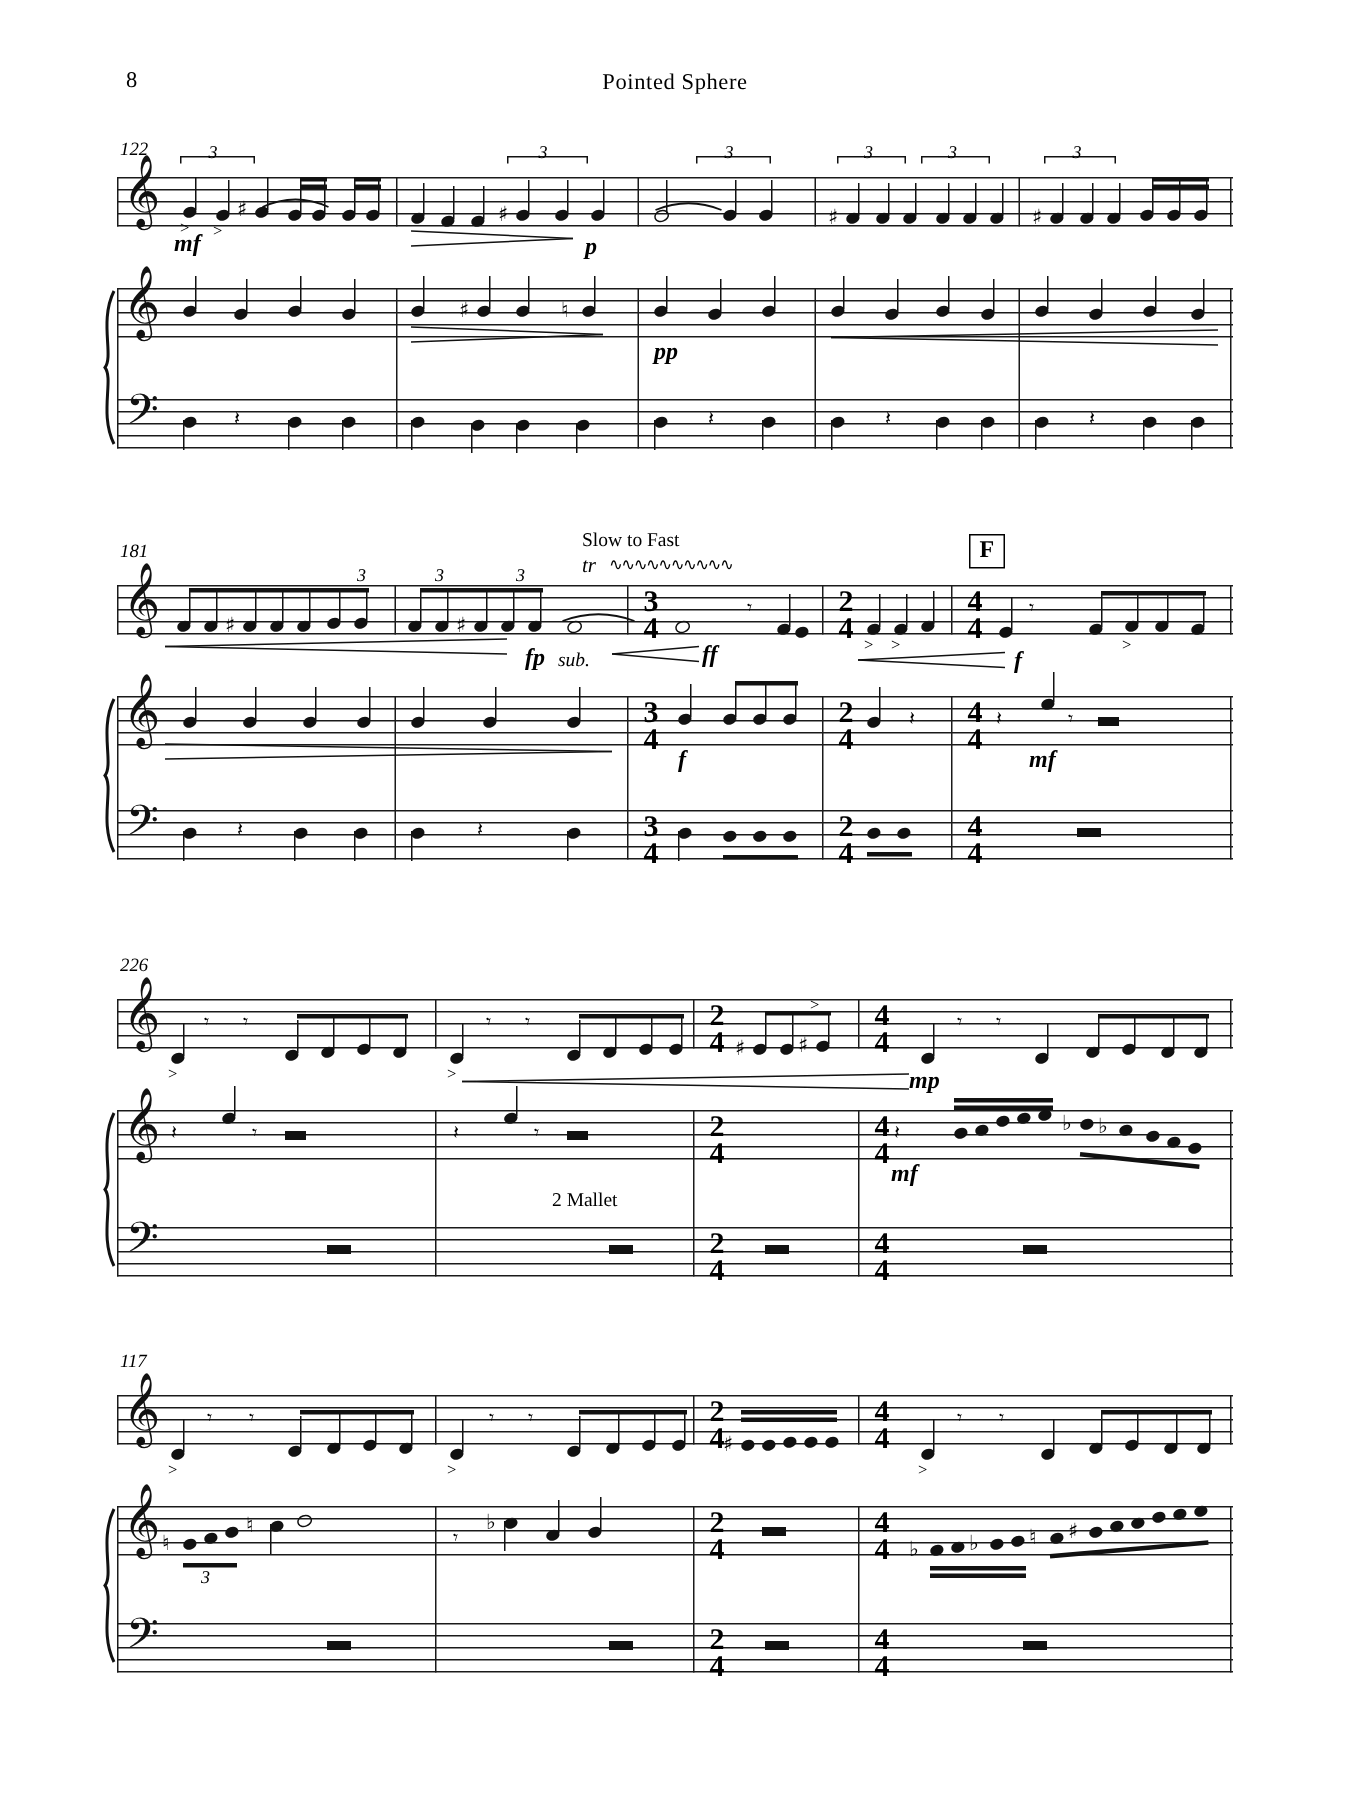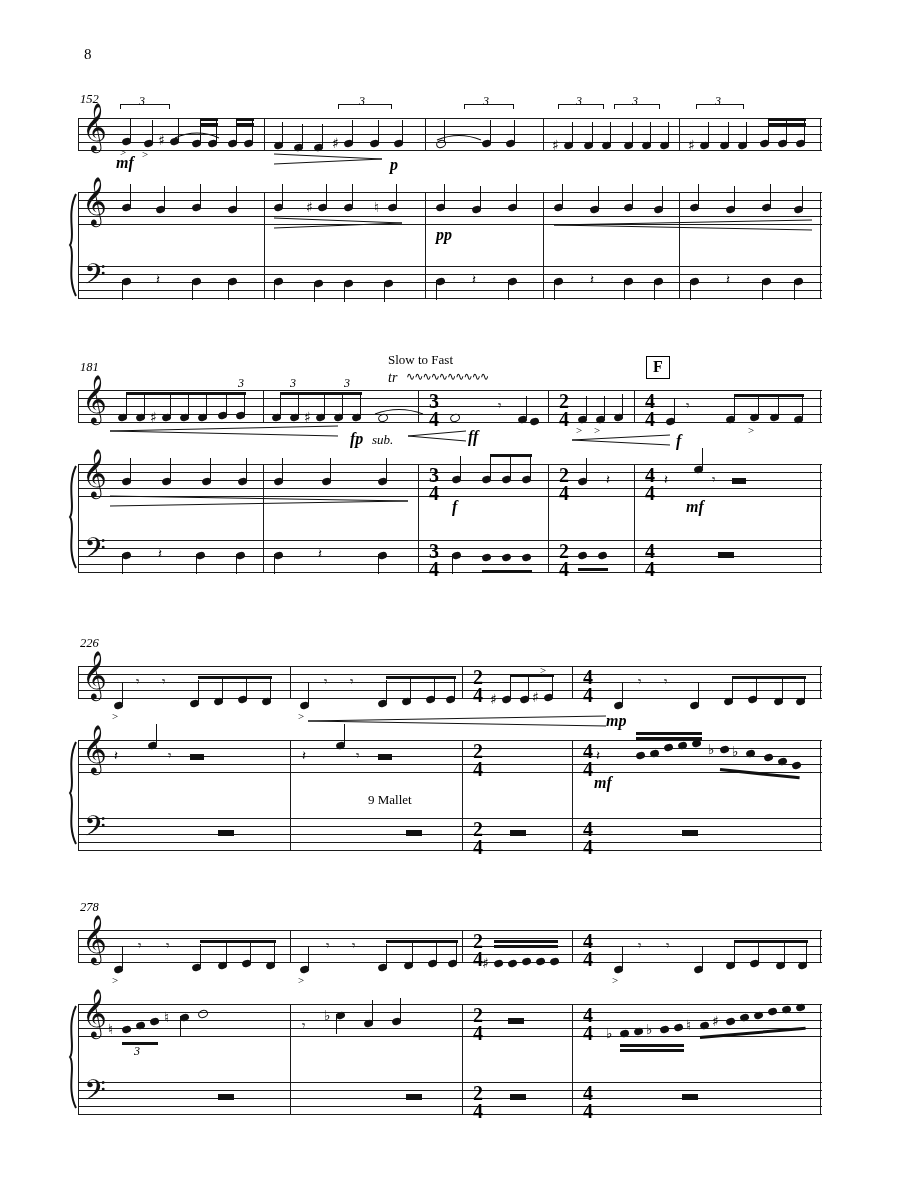--- a/index.html
+++ b/index.html
@@ -201,23 +201,24 @@
     font-size: 11px;
     letter-spacing: -1px;
   }
 </style>
 </head>
 <body>
 
 <div class="page">
 
   <div class="page-number">8</div>
+  <div class="page-title">Pointed Sphere</div>
 
   <div class="system" style="top:100px;">
-    <div class="measure-number" style="left:2px; top:-8px;">152</div>
+    <div class="measure-number" style="left:2px; top:-8px;">122</div>
 
     <div class="staff" style="top:18px;">
       <div class="line"></div>
         <div class="line"></div>
         <div class="line"></div>
         <div class="line"></div>
         <div class="line"></div>
     </div>
     <div class="clef treble" style="left:4px; top:6px;">𝄞</div>
     <div class="barline" style="left:0px; top:18px; height:33px;"></div>
@@ -853,21 +854,21 @@
     <div class="stem" style="left:78px; top:80px; height:20px;"></div>
     <div class="restsym" style="left:90px; top:104px;">𝄾</div>
     <div class="multirest" style="left:112px; top:110px; width:14px;"></div>
 
     <div class="restsym" style="left:224px; top:104px;">𝄽</div>
     <div class="nh" style="left:258px; top:98px;"></div>
     <div class="stem" style="left:266px; top:80px; height:20px;"></div>
     <div class="restsym" style="left:278px; top:104px;">𝄾</div>
     <div class="multirest" style="left:300px; top:110px; width:14px;"></div>
 
-    <div class="txt" style="left:290px; top:148px;">9 Mallet</div>
+    <div class="txt" style="left:290px; top:148px;">2 Mallet</div>
 
     <div class="restsym" style="left:518px; top:104px;">𝄽</div>
     <div class="nh" style="left:558px; top:108px;"></div>
     <div class="nh" style="left:572px; top:106px;"></div>
     <div class="nh" style="left:586px; top:100px;"></div>
     <div class="nh" style="left:600px; top:98px;"></div>
     <div class="nh" style="left:614px; top:96px;"></div>
     <div class="beam" style="left:558px; top:88px; width:66px;"></div>
     <div class="beam" style="left:558px; top:93px; width:66px;"></div>
     <div class="acc" style="left:630px; top:98px;">♭</div>
@@ -880,21 +881,21 @@
     <div class="beam" style="left:642px; top:124px; width:80px; transform:rotate(6deg); transform-origin:left;"></div>
     <div class="dyn" style="left:516px; top:130px;">mf</div>
 
     <div class="multirest" style="left:140px; top:186px; width:16px;"></div>
     <div class="multirest" style="left:328px; top:186px; width:16px;"></div>
     <div class="multirest" style="left:432px; top:186px; width:16px;"></div>
     <div class="multirest" style="left:604px; top:186px; width:16px;"></div>
   </div>
 
   <div class="system" style="top:908px;">
-    <div class="measure-number" style="left:2px; top:-8px;">278</div>
+    <div class="measure-number" style="left:2px; top:-8px;">117</div>
 
     <div class="staff" style="top:22px;">
       <div class="line"></div>
         <div class="line"></div>
         <div class="line"></div>
         <div class="line"></div>
         <div class="line"></div>
     </div>
     <div class="clef treble" style="left:4px; top:10px;">𝄞</div>
     <div class="barline" style="left:0px; top:22px; height:33px;"></div>

